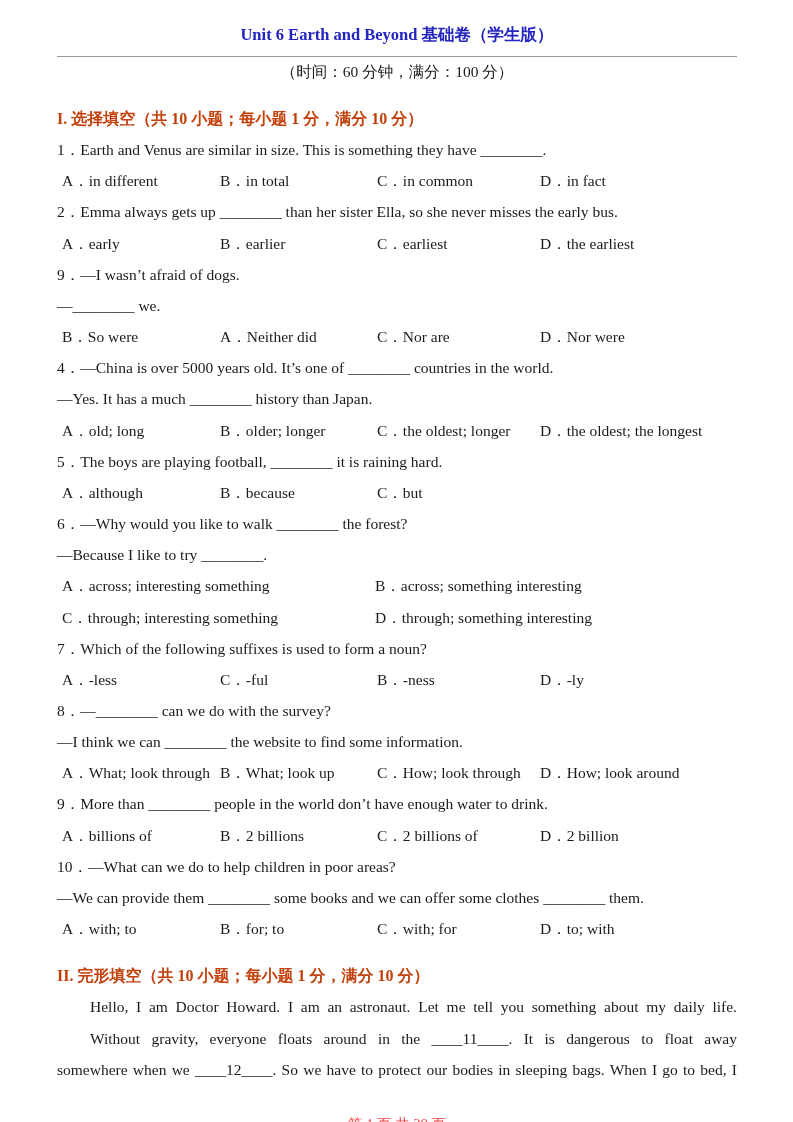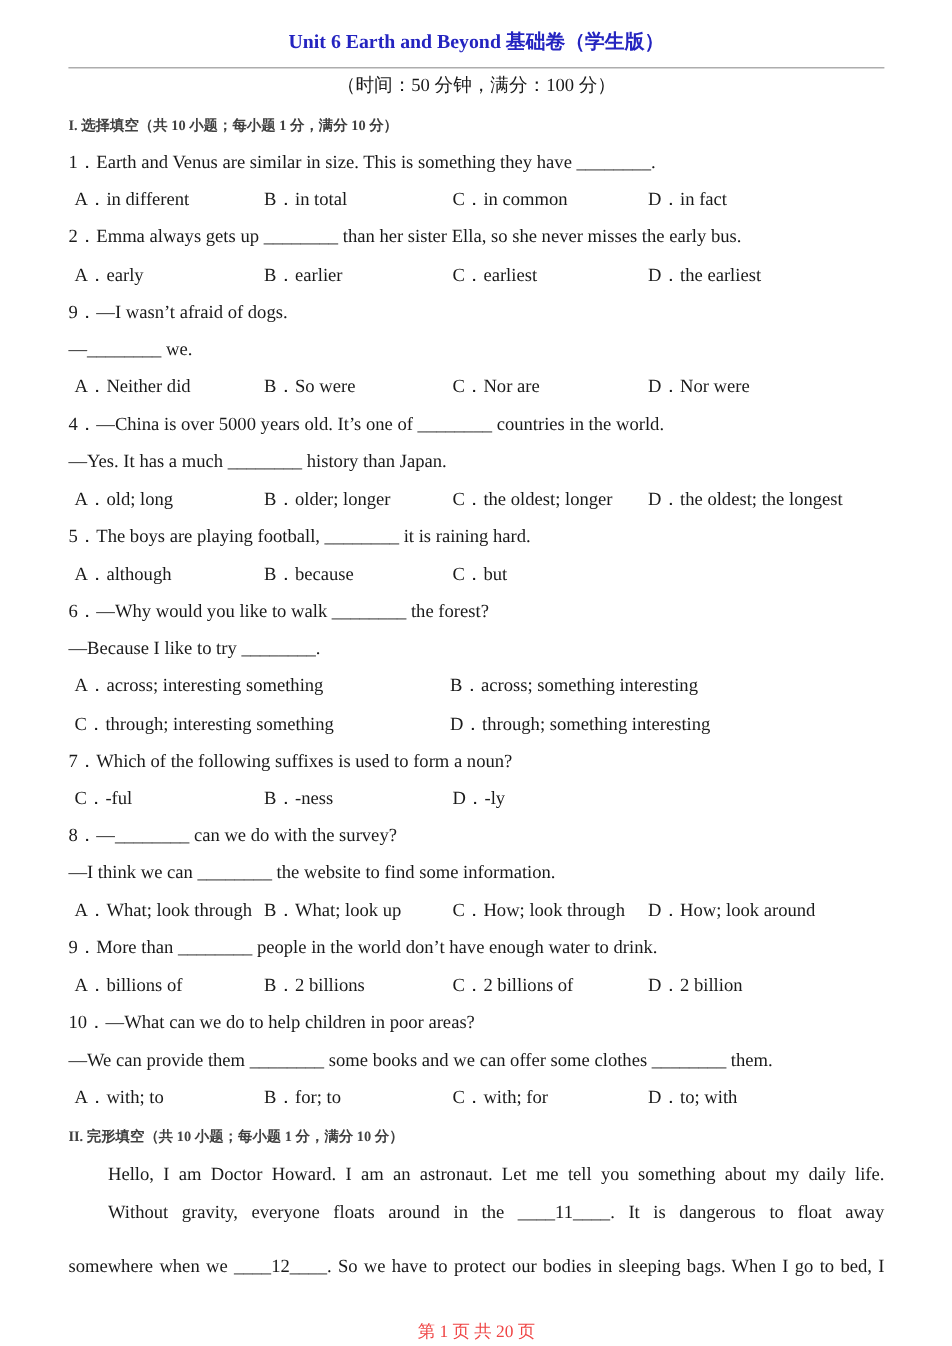--- a/index.html
+++ b/index.html
@@ -27,25 +27,25 @@
     margin: 8px 0 0 0;
     border: none;
     border-top: 1.6px solid #9a9a9a;
     height: 0;
   }
   .meta {
     line-height: 30px;
     text-align: center;
   }
   .sec-head {
-    margin-top: 2px;
+    margin-top: 16px;
     line-height: 31.15px;
     font-weight: bold;
-    font-size: 12px;
-    color: #404040;
+    font-size: 16px;
+    color: #c2410c;
   }
   .qline {
     line-height: 31.15px;
     white-space: pre;
   }
   .opts {
     display: grid;
     grid-template-columns: 158px 157px 163px 1fr;
     padding-left: 5px;
     line-height: 31.15px;
@@ -53,37 +53,37 @@
   .opts.two {
     grid-template-columns: 313px 1fr;
   }
   .opt { white-space: pre; }
   .para {
     line-height: 31.15px;
     text-indent: 33px;
     text-align: justify;
     text-align-last: justify;
   }
-  .para.noindent { text-indent: 0; margin-top: 14px; }
+  .para.noindent { text-indent: 0; }
   .footer {
     margin-top: 24px;
     line-height: 30px;
     text-align: center;
     font-size: 14.5px;
     color: #ef4444;
   }
 </style>
 </head>
 <body>
 
 <div class="page">
 
   <div class="title" style="color: rgb(36, 36, 192);">Unit 6 Earth and Beyond 基础卷（学生版）</div>
   <hr class="rule">
-  <div class="meta">（时间：50 分钟，满分：100 分）</div>
+  <div class="meta">（时间：60 分钟，满分：100 分）</div>
 
   <div class="sec-head">I. 选择填空（共 10 小题；每小题 1 分，满分 10 分）</div>
 
   <div>
     <div class="qline">1．Earth and Venus are similar in size. This is something they have ________.</div>
     <div class="opts">
       <span class="opt">A．in different</span>
       <span class="opt">B．in total</span>
       <span class="opt">C．in common</span>
       <span class="opt">D．in fact</span>
@@ -97,22 +97,22 @@
       <span class="opt">B．earlier</span>
       <span class="opt">C．earliest</span>
       <span class="opt">D．the earliest</span>
     </div>
   </div>
 
   <div>
     <div class="qline">9．—I wasn’t afraid of dogs.</div>
     <div class="qline">—________ we.</div>
     <div class="opts">
+      <span class="opt">B．So were</span>
       <span class="opt">A．Neither did</span>
-      <span class="opt">B．So were</span>
       <span class="opt">C．Nor are</span>
       <span class="opt">D．Nor were</span>
     </div>
   </div>
 
   <div>
     <div class="qline">4．—China is over 5000 years old. It’s one of ________ countries in the world.</div>
     <div class="qline">—Yes. It has a much ________ history than Japan.</div>
     <div class="opts">
       <span class="opt">A．old; long</span>
@@ -140,20 +140,21 @@
     </div>
     <div class="opts two">
       <span class="opt">C．through; interesting something</span>
       <span class="opt">D．through; something interesting</span>
     </div>
   </div>
 
   <div>
     <div class="qline">7．Which of the following suffixes is used to form a noun?</div>
     <div class="opts">
+      <span class="opt">A．-less</span>
       <span class="opt">C．-ful</span>
       <span class="opt">B．-ness</span>
       <span class="opt">D．-ly</span>
     </div>
   </div>
 
   <div>
     <div class="qline">8．—________ can we do with the survey?</div>
     <div class="qline">—I think we can ________ the website to find some information.</div>
     <div class="opts">

